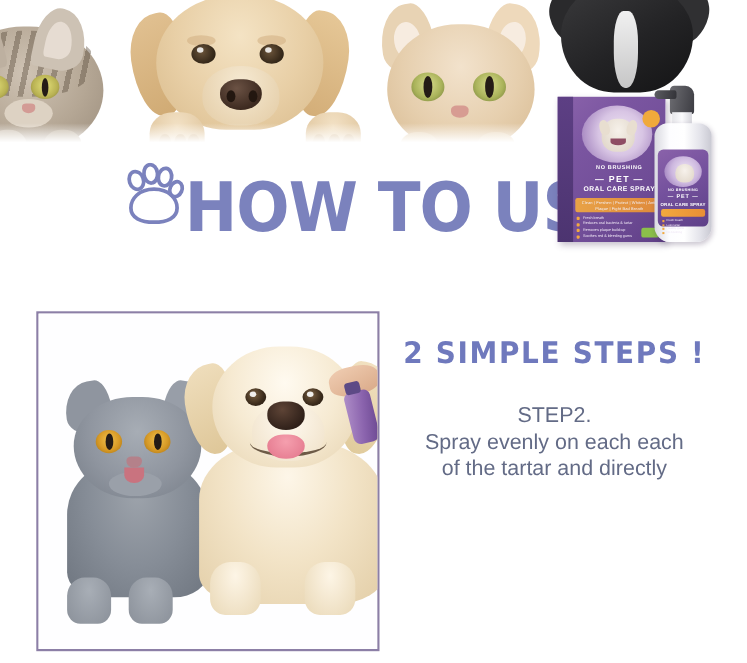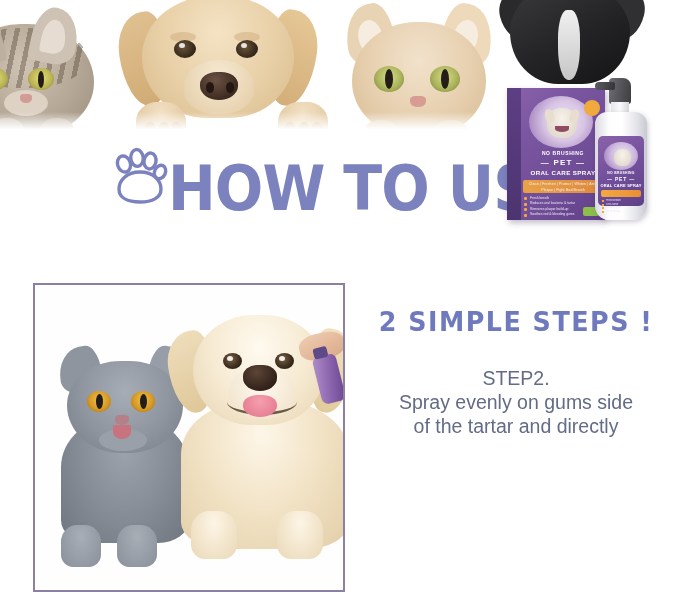--- a/index.html
+++ b/index.html
@@ -266,21 +266,21 @@
   .spray .hand { position:absolute; right:0px; top:0px; width:46px; height:26px;
     background:linear-gradient(160deg,#f0cdb2,#d9a988); border-radius:42% 42% 40% 40%;
     transform:rotate(-12deg); }
   .spray .btl { position:absolute; right:4px; top:22px; width:24px; height:48px;
     background:linear-gradient(100deg,#b08fc9,#8a63ad 55%,#6a4790);
     border-radius:6px 6px 7px 7px; transform:rotate(-14deg); }
   .spray .btl:before { content:""; position:absolute; left:3px; top:-9px; width:14px; height:11px;
     background:#5d4a86; border-radius:3px; }
 
   
-  .steps { position:absolute; left:368px; top:306px; width:296px; }
+  .steps { position:absolute; left:356px; top:306px; width:296px; }
   .steps-title {
     font-family:"DejaVu Sans", sans-serif; font-weight:bold;
     font-size:27px; line-height:32px; color:#6f79bd; letter-spacing:1.6px;
     text-align:center; transform:scaleX(0.94); transform-origin:center center;
     white-space:nowrap;
   }
   .step-block { margin-top:22px; text-align:center; color:#636b86;
     font-family:"Liberation Sans", sans-serif; font-size:19.5px; line-height:24px; }
   .step-block.two { margin-top:28px; }
   .step-head { display:block; }
@@ -453,16 +453,16 @@
 </div>
 
 <div class="steps">
   <div class="steps-title">2 SIMPLE STEPS !</div>
 
   <div class="step-block one">
   </div>
 
   <div class="step-block two">
     <span class="step-head">STEP2.</span>
-    <span class="step-line">Spray evenly on gums side</span>
+    <span class="step-line">Spray evenly on each each</span>
     <span class="step-line">of the tartar and directly</span>
   </div>
 </div>
 
 </body></html>

